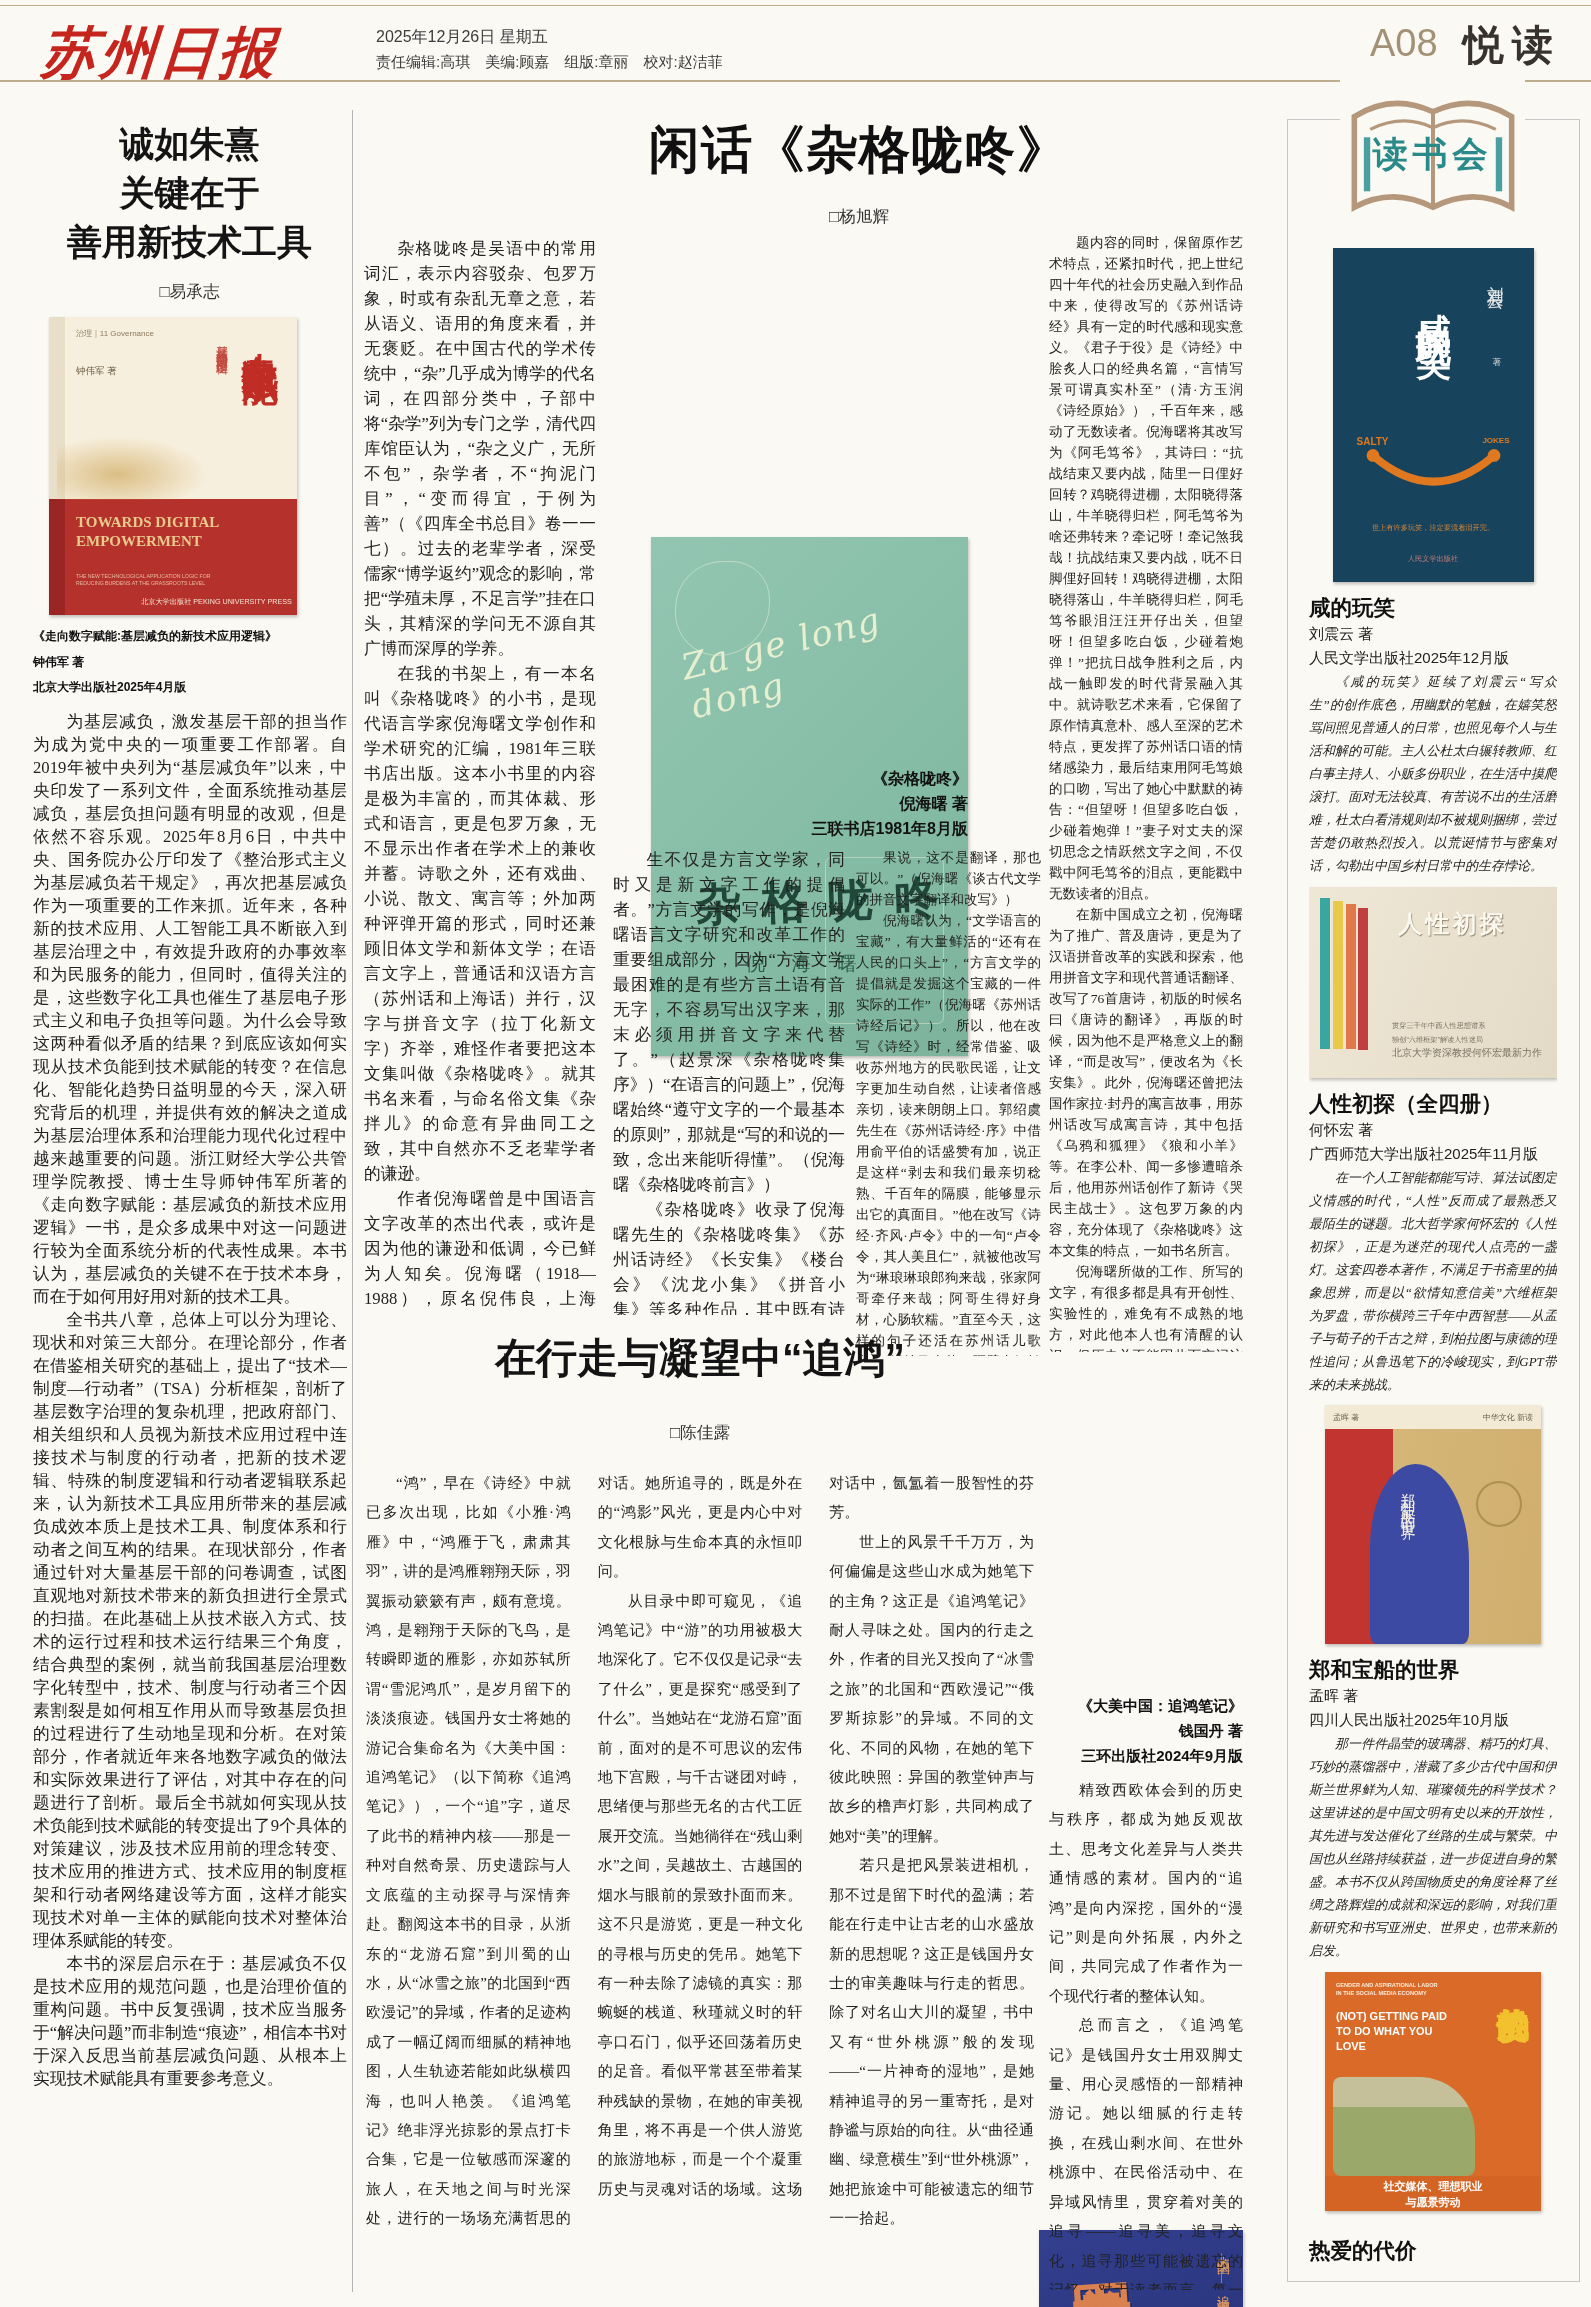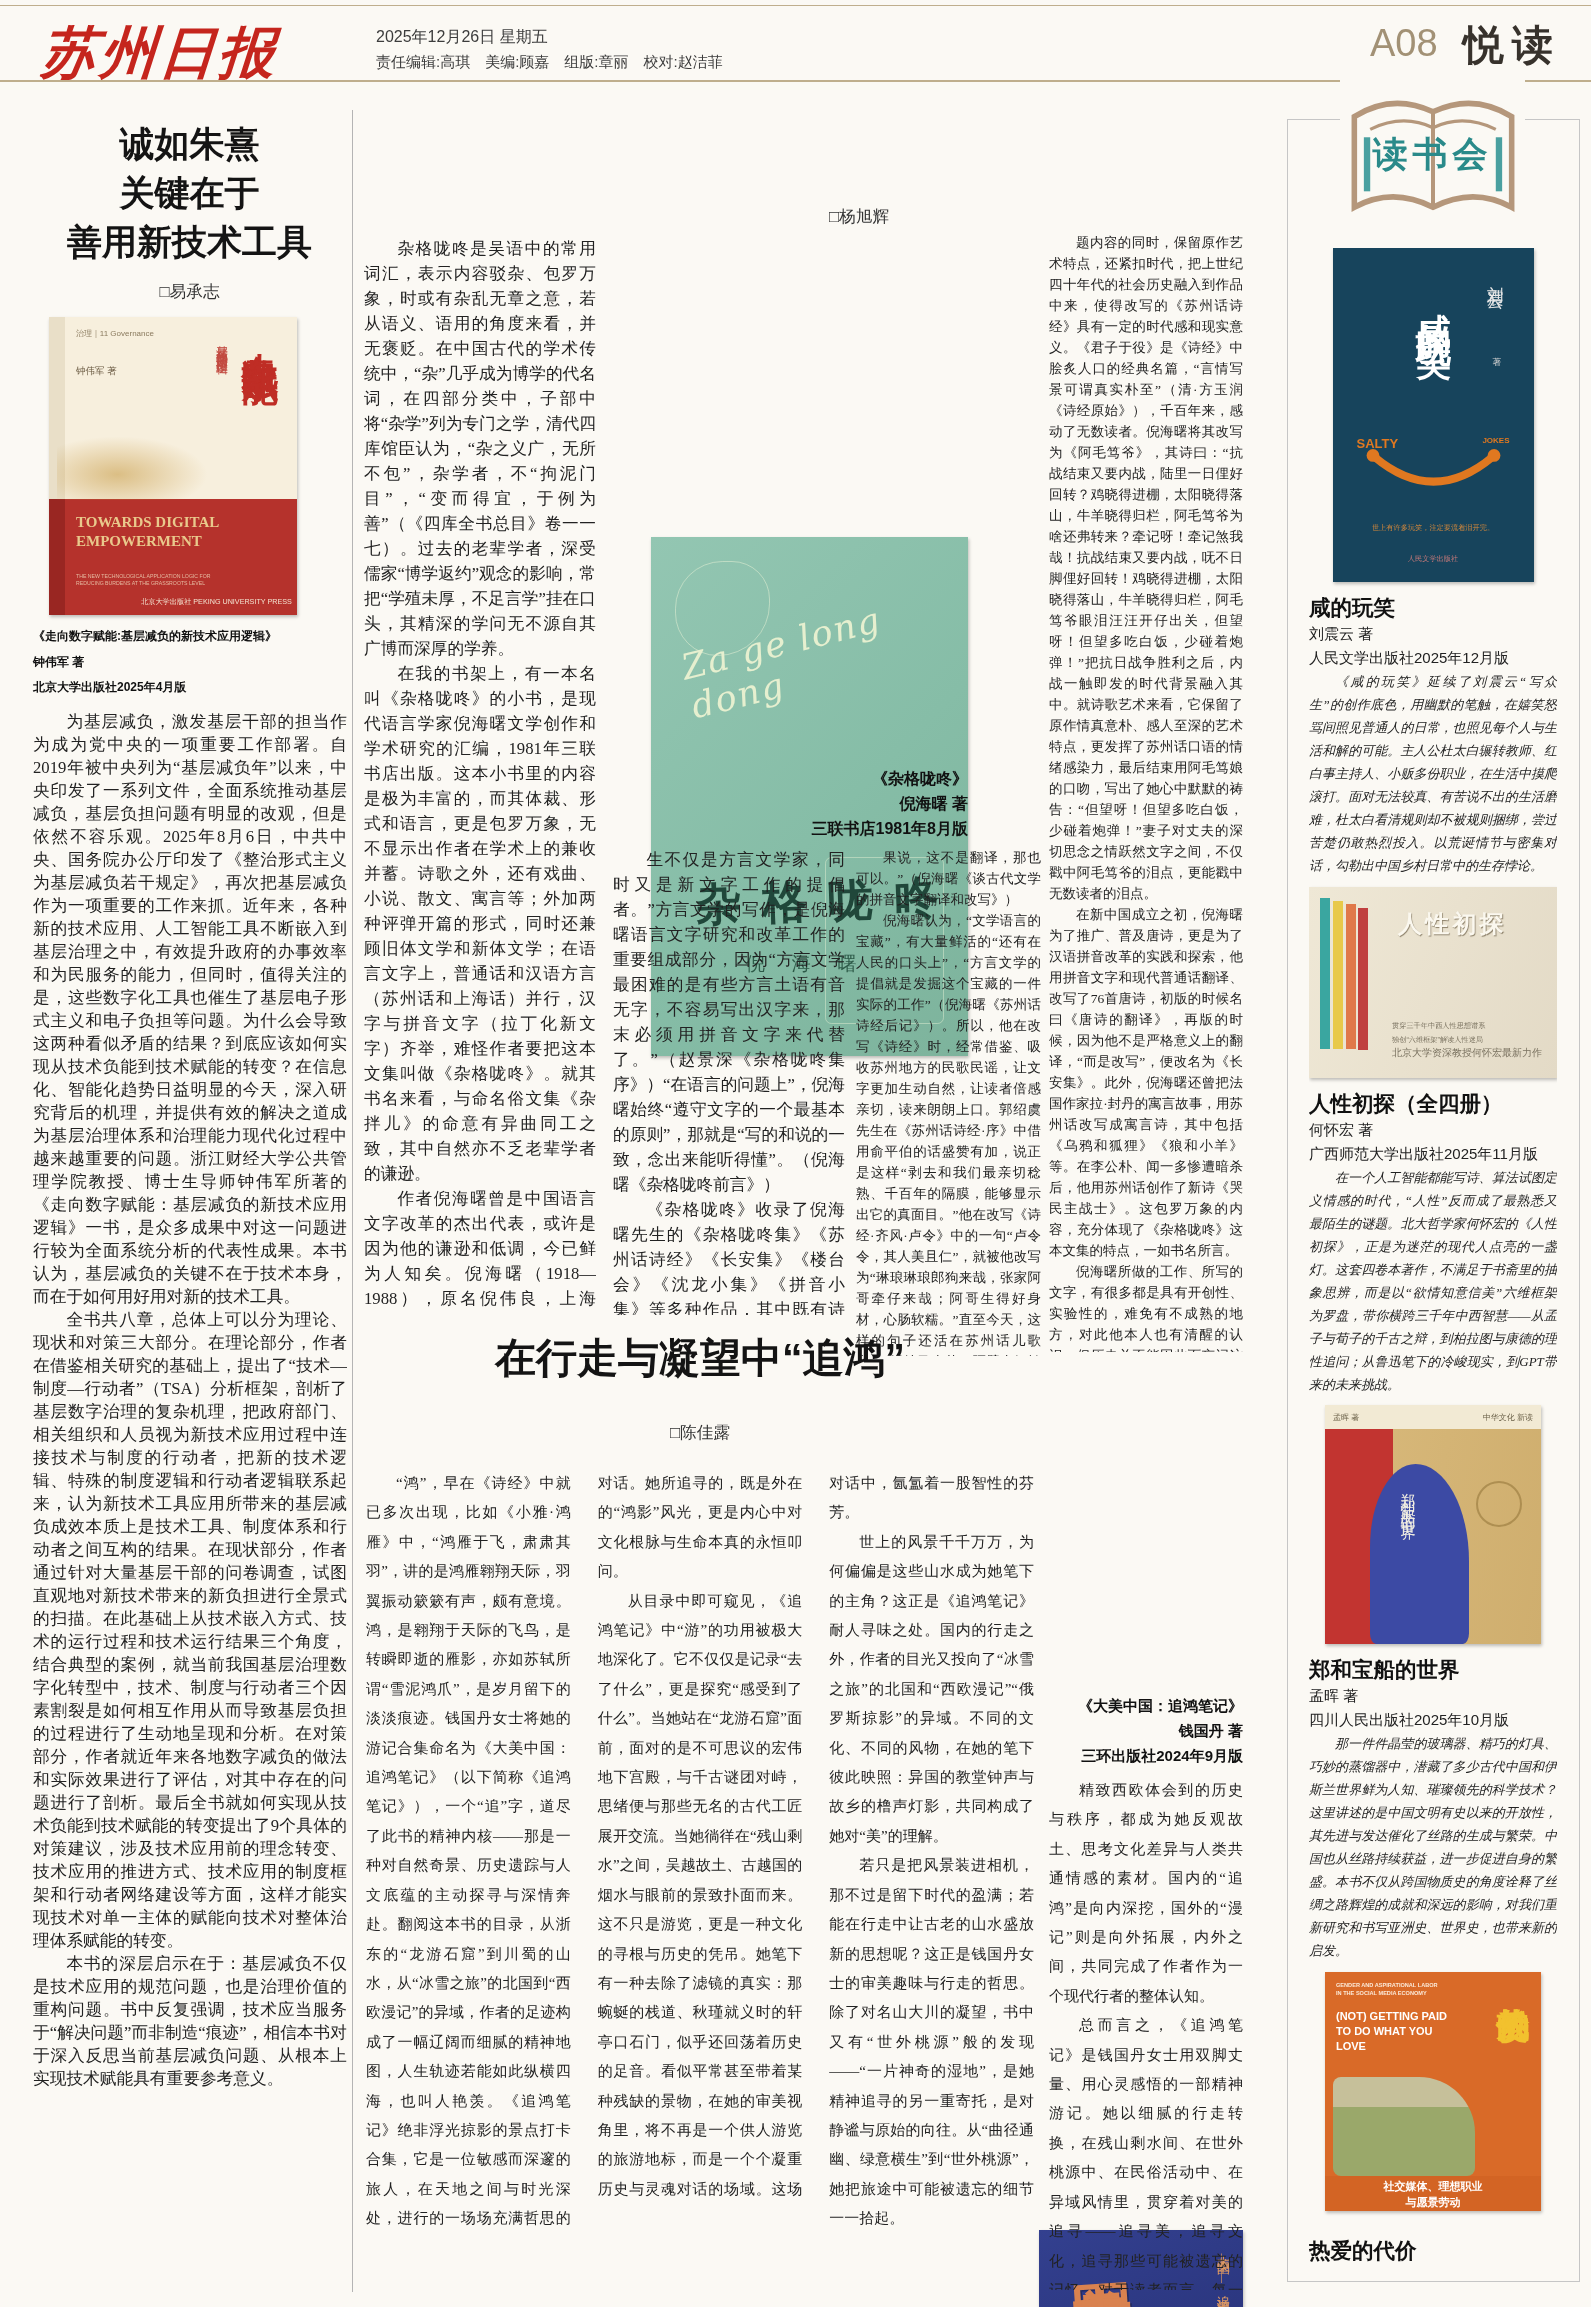--- a/index.html
+++ b/index.html
@@ -78,20 +78,21 @@
     <div>《走向数字赋能:基层减负的新技术应用逻辑》</div>
     <div>钟伟军 著</div>
     <div>北京大学出版社2025年4月版</div>
   </div>
   <div class="abs cols clip l-body" style="left:33px;top:710px;width:314px;height:1577px;">
       <p>为基层减负，激发基层干部的担当作为成为党中央的一项重要工作部署。自2019年被中央列为“基层减负年”以来，中央印发了一系列文件，全面系统推动基层减负，基层负担问题有明显的改观，但是依然不容乐观。2025年8月6日，中共中央、国务院办公厅印发了《整治形式主义为基层减负若干规定》，再次把基层减负作为一项重要的工作来抓。近年来，各种新的技术应用、人工智能工具不断嵌入到基层治理之中，有效提升政府的办事效率和为民服务的能力，但同时，值得关注的是，这些数字化工具也催生了基层电子形式主义和电子负担等问题。为什么会导致这两种看似矛盾的结果？到底应该如何实现从技术负能到技术赋能的转变？在信息化、智能化趋势日益明显的今天，深入研究背后的机理，并提供有效的解决之道成为基层治理体系和治理能力现代化过程中越来越重要的问题。浙江财经大学公共管理学院教授、博士生导师钟伟军所著的《走向数字赋能：基层减负的新技术应用逻辑》一书，是众多成果中对这一问题进行较为全面系统分析的代表性成果。本书认为，基层减负的关键不在于技术本身，而在于如何用好用对新的技术工具。</p>
       <p>全书共八章，总体上可以分为理论、现状和对策三大部分。在理论部分，作者在借鉴相关研究的基础上，提出了“技术—制度—行动者”（TSA）分析框架，剖析了基层数字治理的复杂机理，把政府部门、相关组织和人员视为新技术应用过程中连接技术与制度的行动者，把新的技术逻辑、特殊的制度逻辑和行动者逻辑联系起来，认为新技术工具应用所带来的基层减负成效本质上是技术工具、制度体系和行动者之间互构的结果。在现状部分，作者通过针对大量基层干部的问卷调查，试图直观地对新技术带来的新负担进行全景式的扫描。在此基础上从技术嵌入方式、技术的运行过程和技术运行结果三个角度，结合典型的案例，就当前我国基层治理数字化转型中，技术、制度与行动者三个因素割裂是如何相互作用从而导致基层负担的过程进行了生动地呈现和分析。在对策部分，作者就近年来各地数字减负的做法和实际效果进行了评估，对其中存在的问题进行了剖析。最后全书就如何实现从技术负能到技术赋能的转变提出了9个具体的对策建议，涉及技术应用前的理念转变、技术应用的推进方式、技术应用的制度框架和行动者网络建设等方面，这样才能实现技术对单一主体的赋能向技术对整体治理体系赋能的转变。</p>
       <p>本书的深层启示在于：基层减负不仅是技术应用的规范问题，也是治理价值的重构问题。书中反复强调，技术应当服务于“解决问题”而非制造“痕迹”，相信本书对于深入反思当前基层减负问题、从根本上实现技术赋能具有重要参考意义。</p>
     </div>
 
+  <div class="abs m-title" style="left:477px;top:116px;width:764px;">闲话《杂格咙咚》</div>
   <div class="abs byline" style="left:477px;top:205px;width:764px;font-size:16.7px;">□杨旭辉</div>
 
   <div class="abs cols clip m-col" style="left:364px;top:236px;width:232px;height:1078px;">
       <p>杂格咙咚是吴语中的常用词汇，表示内容驳杂、包罗万象，时或有杂乱无章之意，若从语义、语用的角度来看，并无褒贬。在中国古代的学术传统中，“杂”几乎成为博学的代名词，在四部分类中，子部中将“杂学”列为专门之学，清代四库馆臣认为，“杂之义广，无所不包”，杂学者，不“拘泥门目”，“变而得宜，于例为善”（《四库全书总目》卷一一七）。过去的老辈学者，深受儒家“博学返约”观念的影响，常把“学殖未厚，不足言学”挂在口头，其精深的学问无不源自其广博而深厚的学养。</p>
       <p>在我的书架上，有一本名叫《杂格咙咚》的小书，是现代语言学家倪海曙文学创作和学术研究的汇编，1981年三联书店出版。这本小书里的内容是极为丰富的，而其体裁、形式和语言，更是包罗万象，无不显示出作者在学术上的兼收并蓄。诗歌之外，还有戏曲、小说、散文、寓言等；外加两种评弹开篇的形式，同时还兼顾旧体文学和新体文学；在语言文字上，普通话和汉语方言（苏州话和上海话）并行，汉字与拼音文字（拉丁化新文字）齐举，难怪作者要把这本文集叫做《杂格咙咚》。就其书名来看，与命名俗文集《杂拌儿》的命意有异曲同工之致，其中自然亦不乏老辈学者的谦逊。</p>
       <p>作者倪海曙曾是中国语言文字改革的杰出代表，或许是因为他的谦逊和低调，今已鲜为人知矣。倪海曙（1918—1988），原名倪伟良，上海人。1942年复旦大学中文系毕业后，曾任编辑、高校教师，一生致力于语言文字的改革，为汉语拼音方案的制定和语言文化现代化事业作出了卓越的贡献。</p>
     </div>
 
   <div class="abs cover" style="left:651px;top:239px;width:317px;height:519px;background:linear-gradient(135deg,#93c6b2 0%,#86bda7 55%,#7db39c 100%);">
     <div class="abs" style="left:24px;top:24px;width:95px;height:95px;border:1.6px solid rgba(235,243,215,.5);border-radius:50% 40% 55% 45%;"></div>
@@ -157,21 +158,21 @@
     <div class="abs sb-badge-text" style="left:0;top:51px;width:185px;text-align:center;">读书会</div>
   </div>
 
   <div class="abs sb-flow" style="left:1309px;top:248px;width:248px;height:2021px;">
 
     <div>
       <div class="cover" style="width:201px;height:334px;margin:0 auto;background:#17445c;">
         <div class="abs vtext" style="left:76px;top:37px;font-size:35px;font-weight:bold;color:#fff;letter-spacing:11px;">咸的玩笑</div>
         <div class="abs vtext" style="right:27px;top:24px;font-size:16.7px;color:#e8e8e8;letter-spacing:4.8px;">刘震云</div>
         <div class="abs vtext tiny" style="right:30px;top:102px;font-size:8.8px;color:#cfcfcf;">著</div>
-        <div class="abs tiny" style="left:24px;top:188px;font-size:13px;color:#e07820;font-weight:bold;">SALTY</div>
+        <div class="abs tiny" style="left:24px;top:188px;font-size:10px;color:#e07820;font-weight:bold;">SALTY</div>
         <div class="abs tiny" style="right:24px;top:188px;font-size:8px;color:#e07820;font-weight:bold;">JOKES</div>
         <svg class="abs" style="left:32px;top:201px;" width="137" height="51" viewBox="0 0 172 64">
           <path d="M12 10 Q86 72 160 10" fill="none" stroke="#e07820" stroke-width="10" stroke-linecap="round"></path>
           <circle cx="10" cy="8" r="8" fill="#e07820"></circle>
             <circle cx="162" cy="8" r="8" fill="#e07820"></circle>
         </svg>
         <div class="abs tiny" style="left:0;top:275px;width:201px;text-align:center;font-size:7.2px;color:#d98a3a;">世上有许多玩笑，注定要流着泪开完。</div>
         <div class="abs tiny" style="left:0;top:306px;width:201px;text-align:center;font-size:7.2px;color:#c87a7a;">人民文学出版社</div>
       </div>
       <div class="sb-title" style="margin-top:11px;">咸的玩笑</div>

